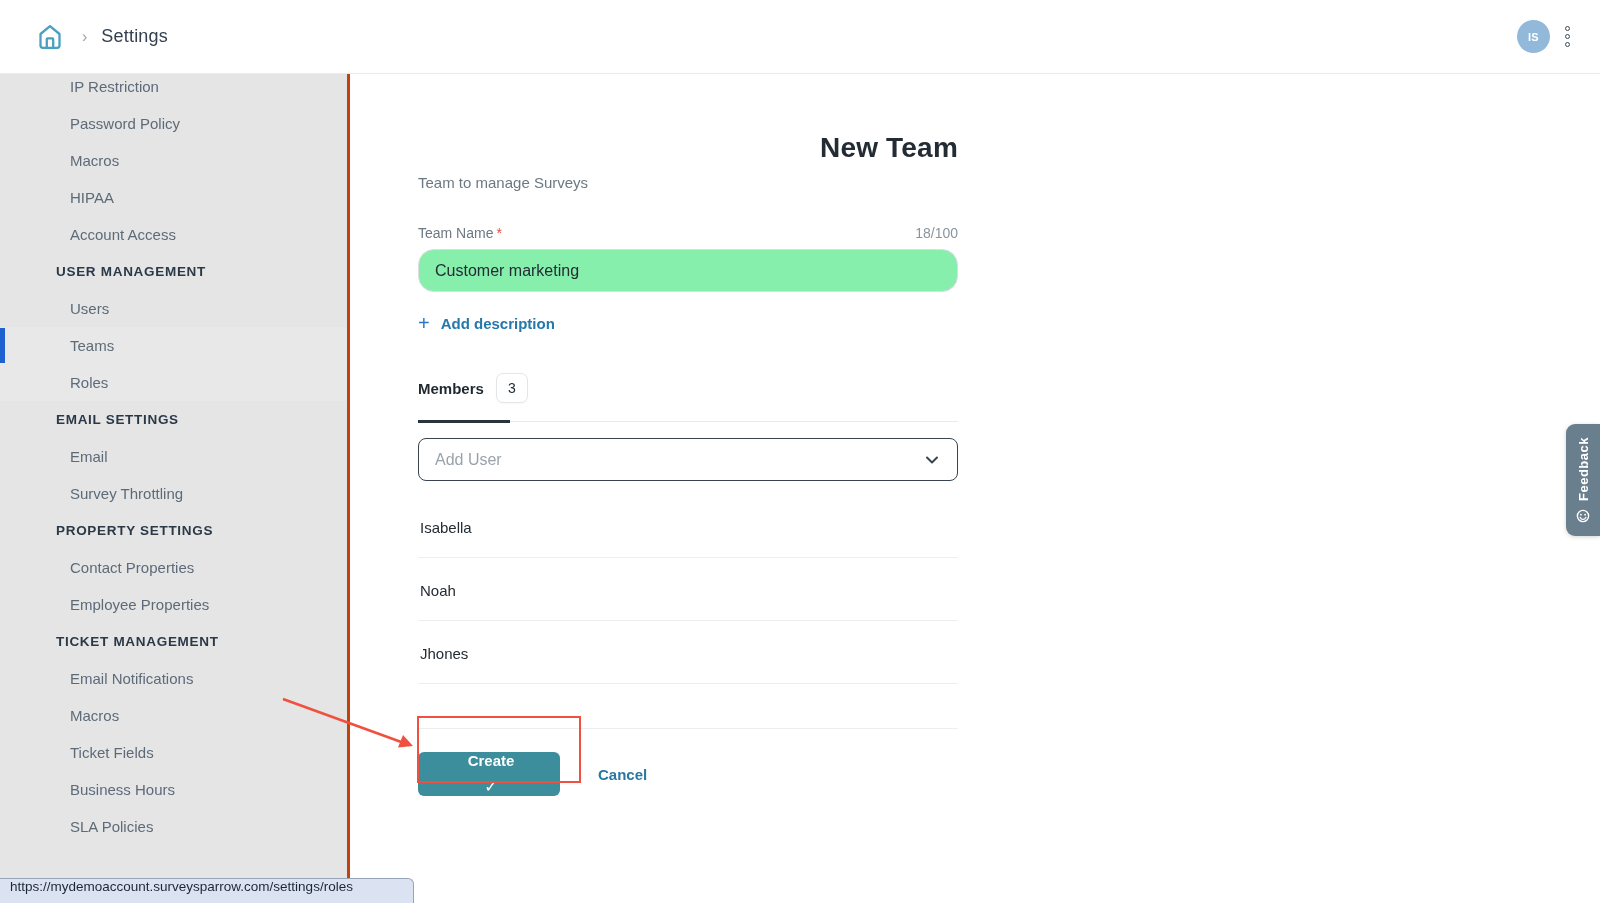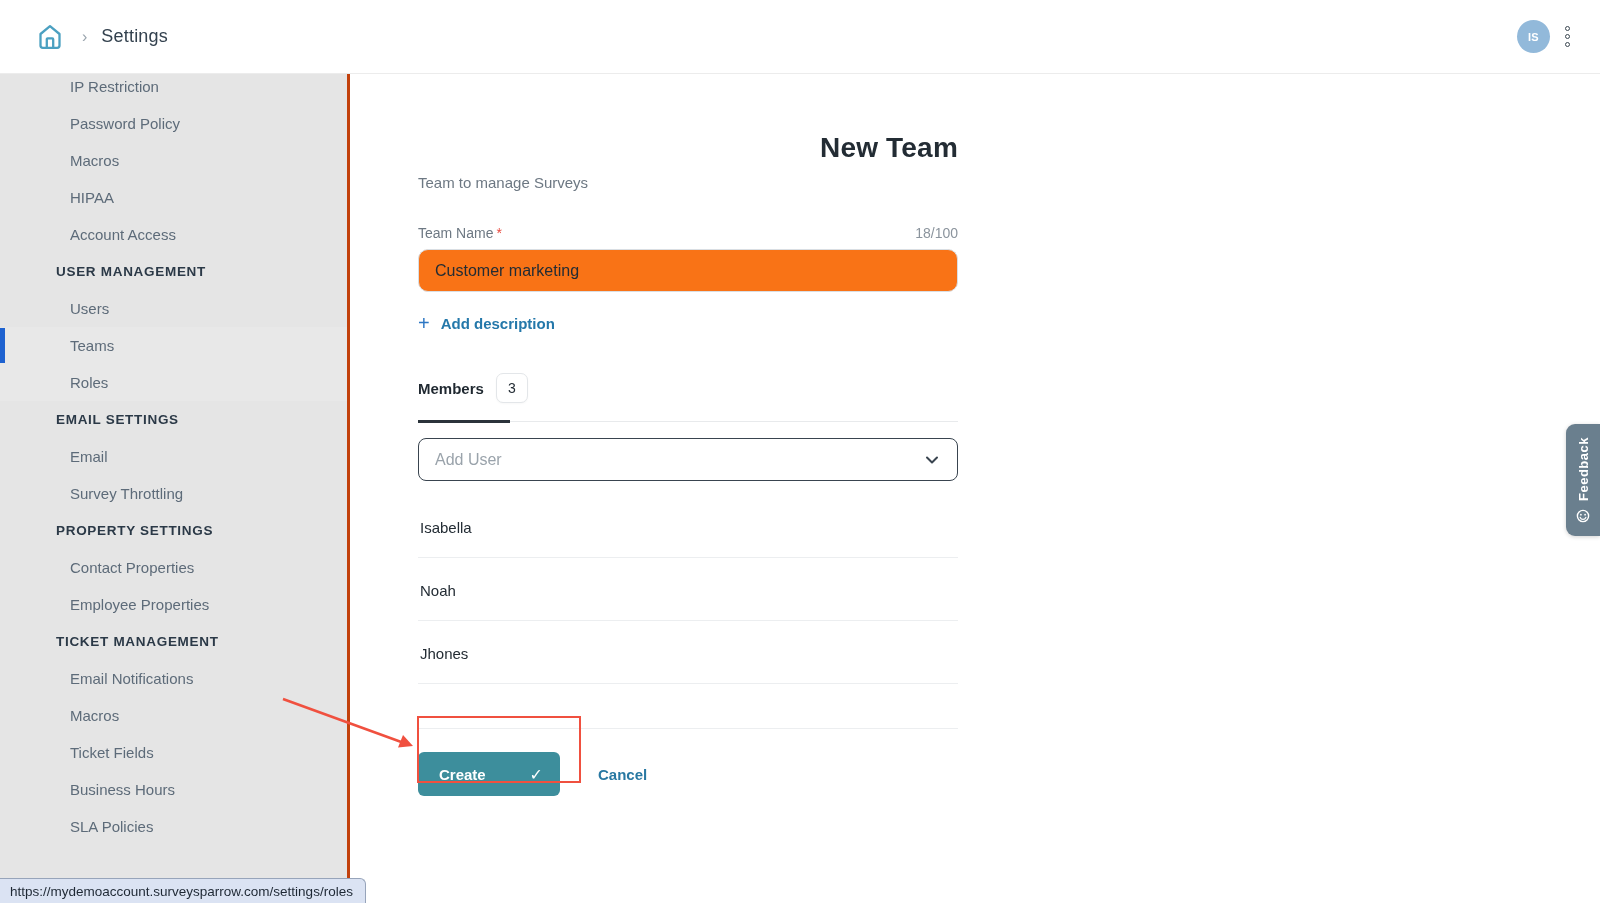--- a/index.html
+++ b/index.html
@@ -32,22 +32,22 @@
   .s-item.hovered { background:#e8e8e8; }
 
   
   .content { position:absolute; left:418px; top:74px; width:540px; }
   .page-title { margin-top:58px; font-size:28px; font-weight:700; color:#232c34; letter-spacing:0.2px;text-align:right; }
   .page-subtitle { margin-top:10px; font-size:15px; color:#6d7883; }
   .label-row { margin-top:34px; display:flex; justify-content:space-between; align-items:flex-end; }
   .field-label { font-size:14px; color:#6d7883; }
   .req { color:#e8493e; margin-left:3px; }
   .counter { font-size:14px; color:#8b949d; }
-  .text-input { margin-top:8px; width:540px; height:43px; border:1px solid #d9dee3; border-radius:10px;
-                padding:0 16px; font-size:16px; color:#232c34; background:#f97316; outline:none;
+  .text-input { margin-top:8px; width:540px; height:43px; border:1px solid #d9dee3; border-radius:16px;
+                padding:0 16px; font-size:16px; color:#232c34; background:#86efac; outline:none;
                 font-family:"Liberation Sans", sans-serif; }
   .add-desc { margin-top:21px; display:flex; align-items:center; gap:11px; cursor:pointer; width:fit-content; }
   .add-desc .plus { color:#2d77c4; font-size:20px; font-weight:400; line-height:1; }
   .add-desc .txt { color:#2478aa; font-size:15px; font-weight:700; }
 
   .tabs { margin-top:40px; position:relative; border-bottom:1px solid #e8eaec; padding-bottom:18px; }
   .tab { display:inline-flex; align-items:center; gap:12px; cursor:pointer; }
   .tab-label { font-size:15px; font-weight:700; color:#1f2830; }
   .tab-badge { min-width:32px; height:30px; border:1px solid #e3e6e9; border-radius:7px; background:#fff;
                display:inline-flex; align-items:center; justify-content:center; font-size:14px; color:#232c34;
@@ -59,40 +59,40 @@
                 background:#fff; }
   .select-placeholder { color:#9aa3ab; font-size:16px; }
 
   .members { margin-top:14px; }
   .member-row { padding:24px 0 21px 2px; border-bottom:1px solid #eceef0; font-size:15px; color:#232c34; cursor:default; }
   .empty-row { height:45px; border-bottom:1px solid #eceef0; }
 
   .footer-row { margin-top:23px; display:flex; align-items:center; gap:38px; }
   .create-btn { width:142px; height:44px; background:#3d8e9c; border:none; border-radius:6px; color:#fff;
                 display:flex; align-items:center; justify-content:space-between; padding:0 17px 0 21px;
-                font-size:15px; font-weight:700; cursor:pointer; font-family:"Liberation Sans", sans-serif; }
+                font-size:15px; font-weight:700; cursor:pointer; font-family:"Liberation Sans", sans-serif;flex-direction:column; }
   .create-check { font-size:16px; font-weight:400; }
   .cancel-link { color:#2878a2; font-size:15px; font-weight:700; cursor:pointer; }
 
   
   .anno-rect { position:absolute; left:417px; top:716px; width:164px; height:67px;
                border:2px solid #f0503f; pointer-events:none; }
   .anno-svg { position:absolute; left:0; top:0; width:1600px; height:903px; pointer-events:none; }
 
   
   .feedback-tab { position:absolute; right:0; top:424px; width:34px; height:112px; background:#6a7f8e;
                   border-radius:9px 0 0 9px; display:flex; flex-direction:column; align-items:center;
                   justify-content:center; gap:9px; cursor:pointer; box-shadow:0 1px 4px rgba(0,0,0,0.18); }
   .feedback-label { writing-mode:vertical-rl; transform:rotate(180deg); color:#fff; font-size:13px;
                     font-weight:700; letter-spacing:0.5px; }
 
   
-  .status-bar { position:absolute; left:0; bottom:0; width:366px; height:25px; background:#dbe3f3;
+  .status-bar { position:absolute; left:0; bottom:0; width:414px; height:25px; background:#dbe3f3;
                 border:1px solid #97a4ba; border-left:none; border-bottom:none; border-radius:0 6px 0 0;
-                display:flex; align-items:center; padding:0 10px; }
+                display:flex; padding:0 10px; }
   .status-url { font-size:13.5px; color:#1e2834; white-space:nowrap; }
 </style>
 </head>
 <body>
 
 <div class="app">
 
   <div class="header">
     <div class="home-btn">
       <svg width="32" height="32" viewBox="0 0 32 32">

